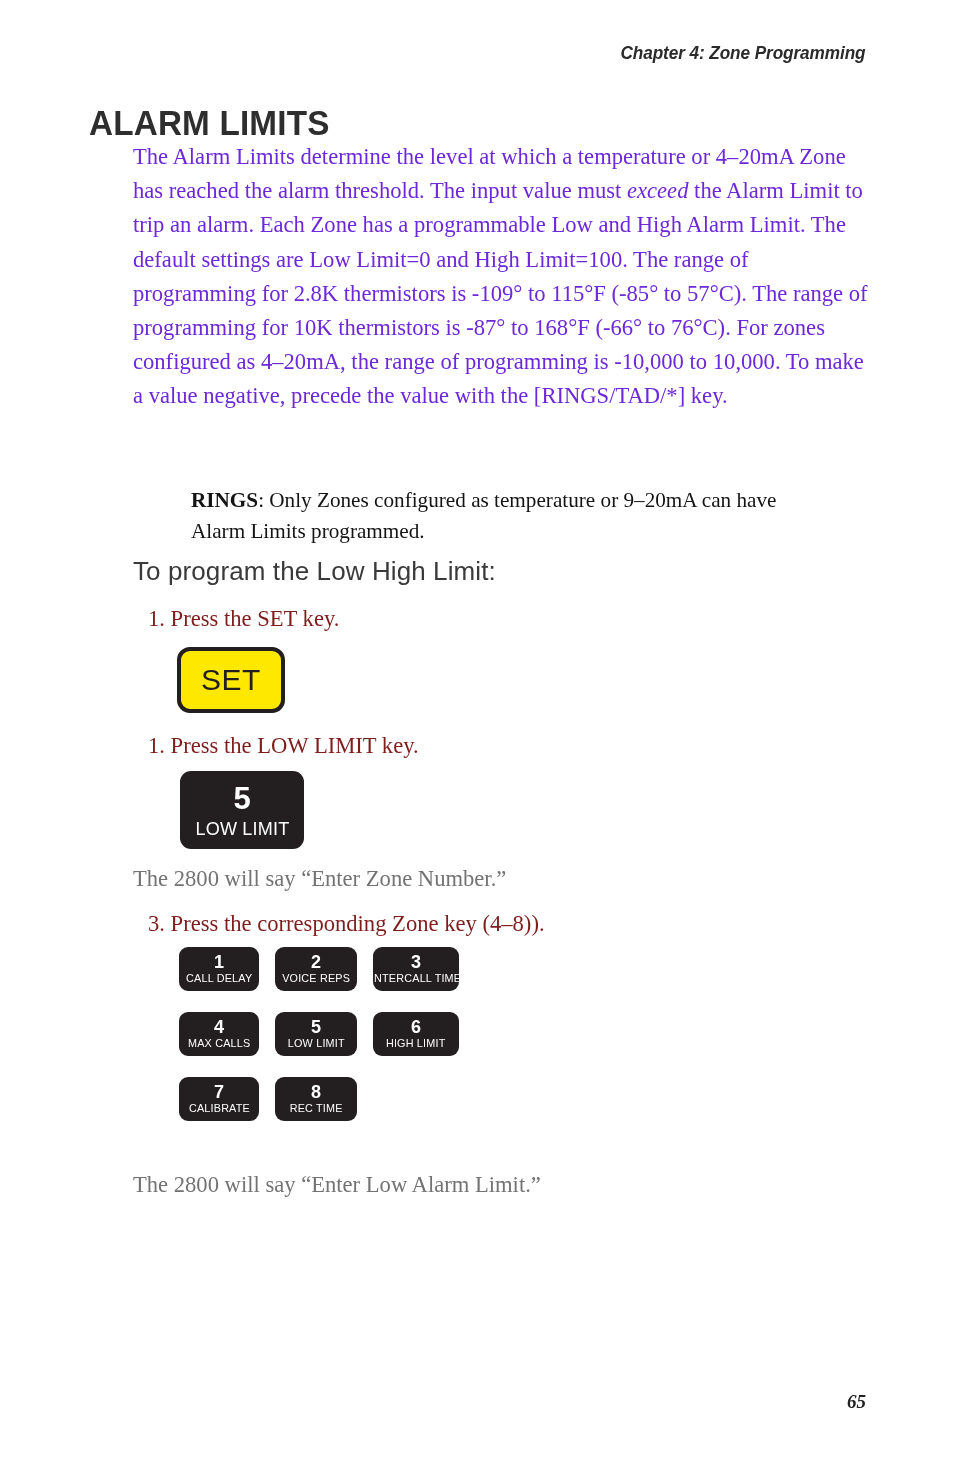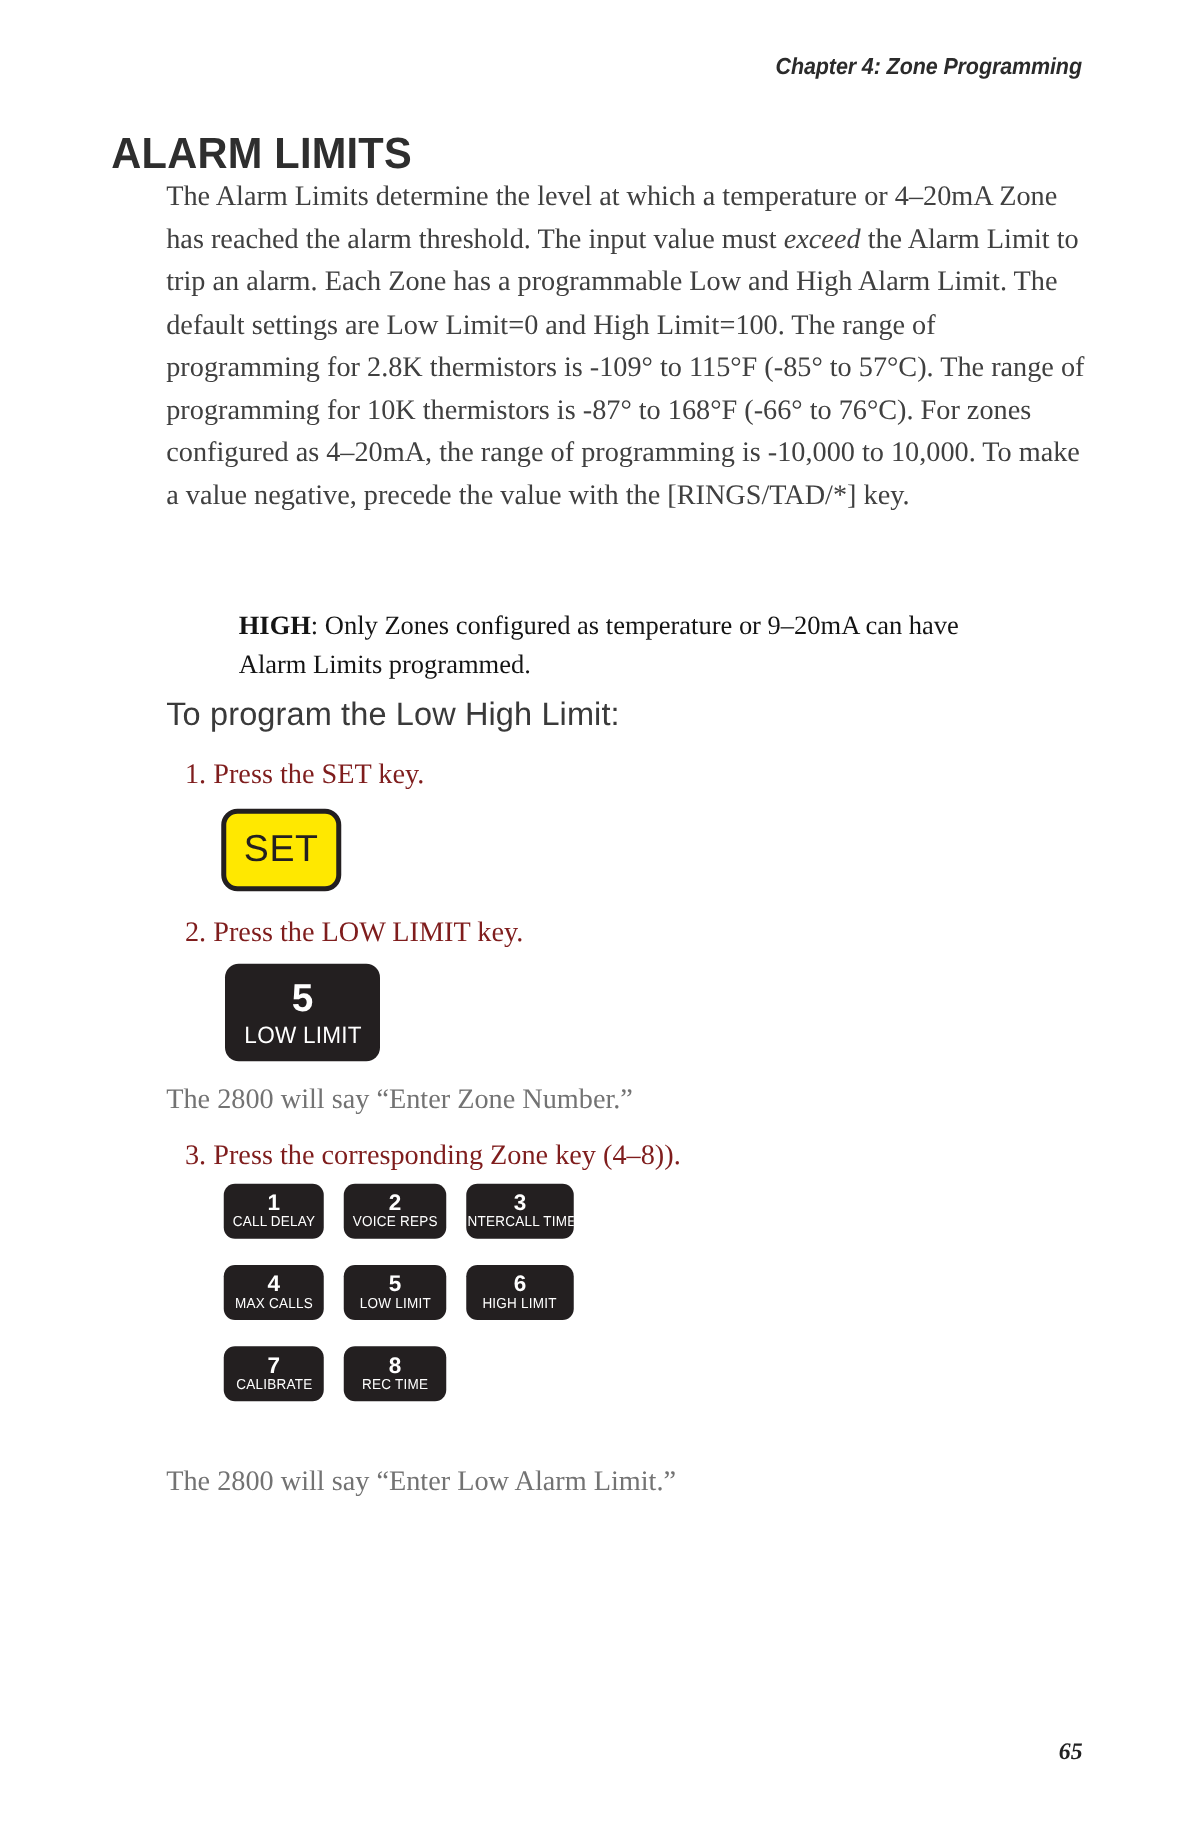--- a/index.html
+++ b/index.html
@@ -56,21 +56,21 @@
 
   
   .body-block {
     position: absolute;
     left: 133px;
     top: 140px;
     width: 738px;
     font-size: 22.6px;
     line-height: 34.2px;
     text-align: left;
-    color: #404040;
+    color: #6d28d9;
   }
   .body-block em { font-style: italic; }
 
   .note-block {
     position: absolute;
     left: 191px;
     top: 485px;
     width: 600px;
     font-size: 21.2px;
     line-height: 31px;
@@ -112,21 +112,21 @@
     white-space: nowrap;
   }
   .narration-1 { top: 864px; }
   .narration-2 { top: 1170px; }
 
   
   .set-key {
     position: absolute;
     left: 177px;
     top: 647px;
-    width: 96px;
+    width: 108px;
     height: 66px;
     background: #ffe800;
     border: 4px solid #231f20;
     border-radius: 13px;
     box-sizing: border-box;
     display: flex;
     align-items: center;
     justify-content: center;
   }
   .set-key-label {
@@ -228,32 +228,32 @@
 
   <div class="running-header">Chapter 4: Zone Programming</div>
 
   <h1 class="page-title">ALARM LIMITS</h1>
 
   <div class="body-block">
     <span>The Alarm Limits determine the level at which a temperature or 4–20mA Zone has reached the alarm threshold. The input value must </span><em>exceed</em><span> the Alarm Limit to trip an alarm. Each Zone has a programmable Low and High Alarm Limit. The default settings are Low Limit=0 and High Limit=100. The range of programming for 2.8K thermistors is -109° to 115°F (-85° to 57°C). The range of programming for 10K thermistors is -87° to 168°F (-66° to 76°C). For zones configured as 4–20mA, the range of programming is -10,000 to 10,000. To make a value negative, precede the value with the [RINGS/TAD/*] key.</span>
   </div>
 
   <div class="note-block">
-    <strong>HIGH</strong><span>: Only Zones configured as temperature or 9–20mA can have Alarm Limits programmed.</span>
+    <strong>RINGS</strong><span>: Only Zones configured as temperature or 9–20mA can have Alarm Limits programmed.</span>
   </div>
 
   <div class="subheading">To program the Low High Limit:</div>
 
   <div class="step step-1">1. Press the SET key.</div>
 
   <div class="set-key">
     <span class="set-key-label">SET</span>
   </div>
 
-  <div class="step step-2">2. Press the LOW LIMIT key.</div>
+  <div class="step step-2">1. Press the LOW LIMIT key.</div>
 
   <div class="key key-large">
     <span class="key-number">5</span>
     <span class="key-label">LOW LIMIT</span>
   </div>
 
   <div class="narration narration-1">The 2800 will say “Enter Zone Number.”</div>
 
   <div class="step step-3">3. Press the corresponding Zone key (4–8)).</div>
 

